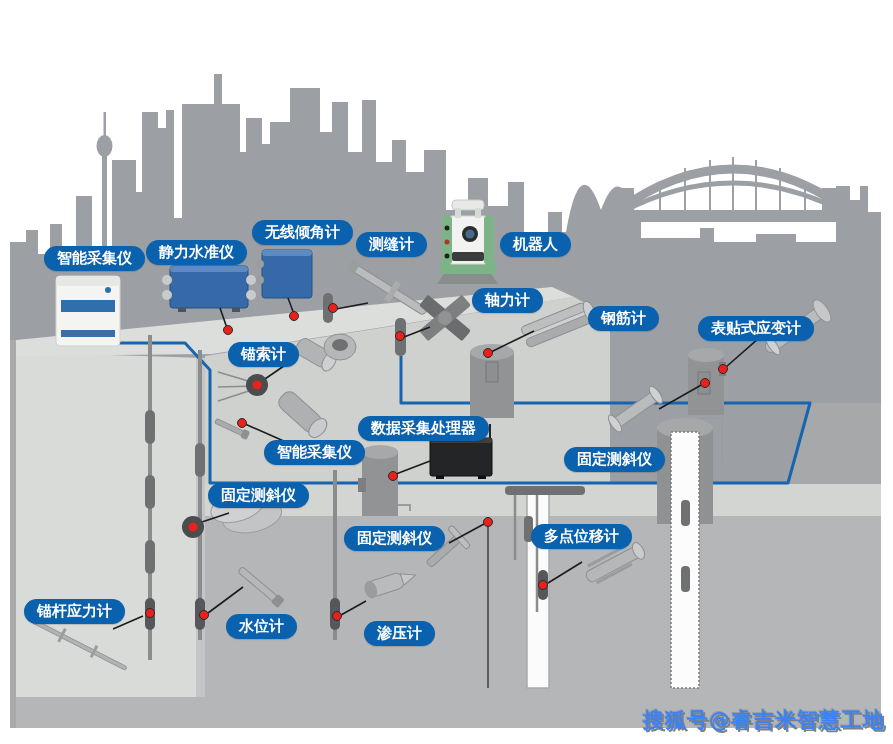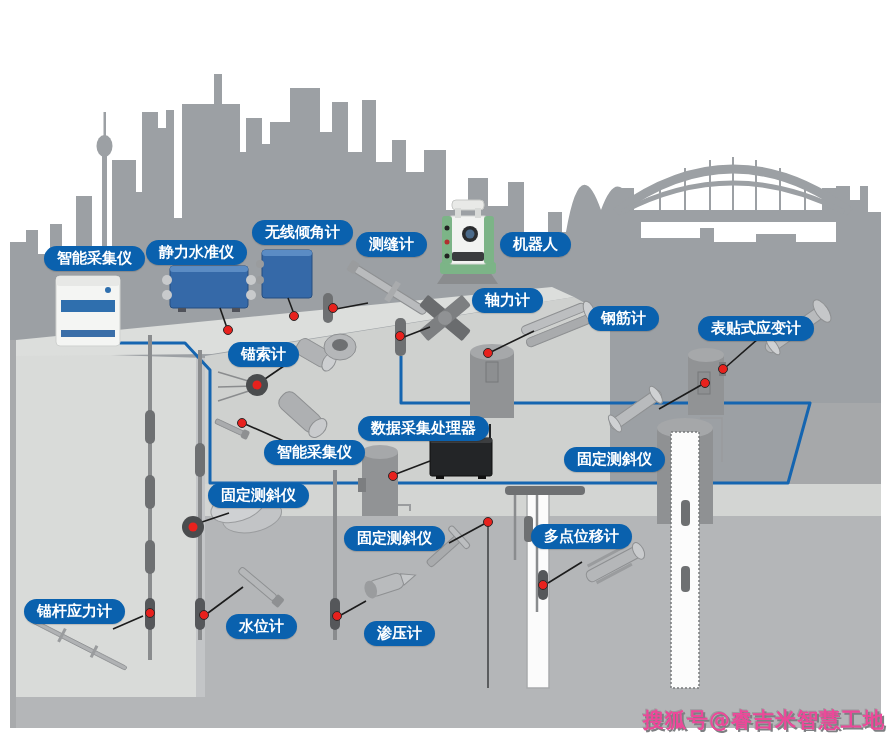--- a/index.html
+++ b/index.html
@@ -3,21 +3,21 @@
 <meta charset="utf-8">
 <style>
   html,body{margin:0;padding:0;background:#ffffff;}
   .stage{position:relative;width:893px;height:744px;background:#ffffff;overflow:hidden;
          font-family:"DejaVu Sans","Liberation Sans",sans-serif;}
   .title{position:absolute;left:0;top:14px;width:100%;text-align:center;
          font-size:28px;font-weight:bold;letter-spacing:2px;color:#1a1a1a;}
   .pill{position:absolute;background:#0a61ae;color:#ffffff;font-size:15px;font-weight:bold;
         padding:4px 13px;border-radius:16px;white-space:nowrap;line-height:1.15;
         box-shadow:0 1px 1px rgba(0,0,0,0.15);}
-  .watermark{position:absolute;right:8px;bottom:10px;font-size:21px;font-weight:bold;color:#ec4899;
+  .watermark{position:absolute;right:8px;bottom:10px;font-size:21px;font-weight:bold;color:#3b82f6;
         text-shadow:2px 2px 0 #7e8083, -1px -1px 0 #9a9c9e;letter-spacing:1px;}
   svg{position:absolute;left:0;top:0;}
 </style>
 </head>
 <body>
 
 <div class="stage">
 
   <svg width="893" height="744" viewBox="0 0 893 744">
 

